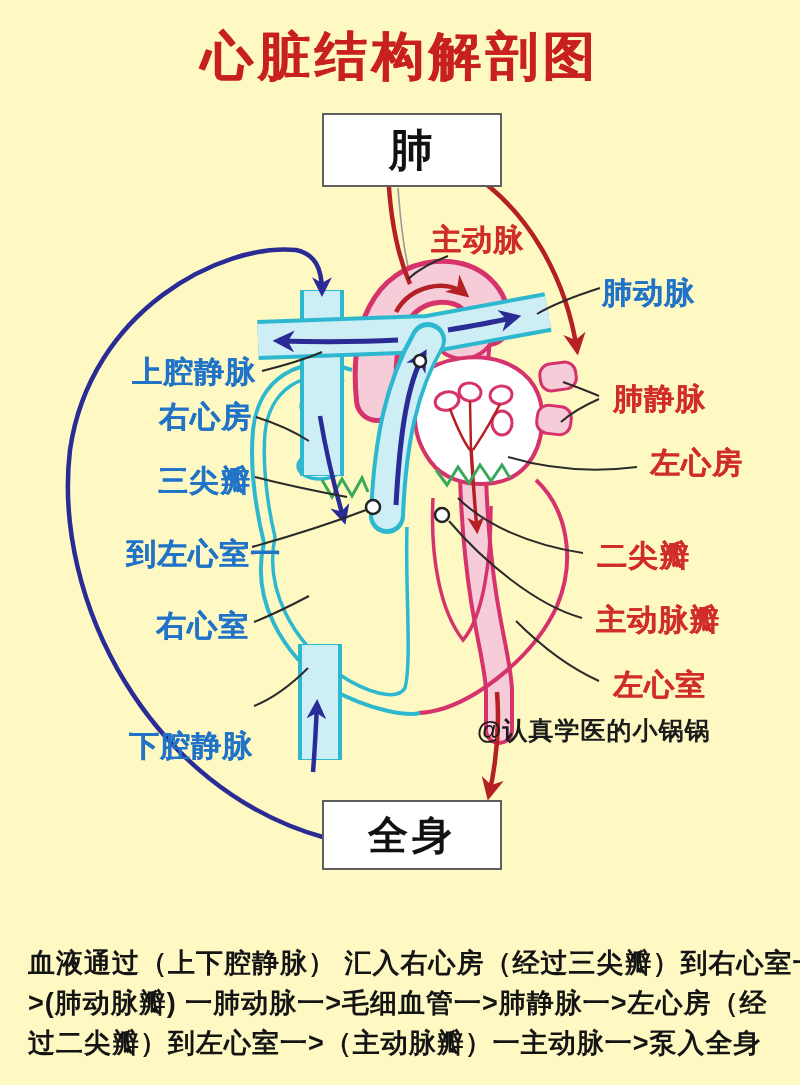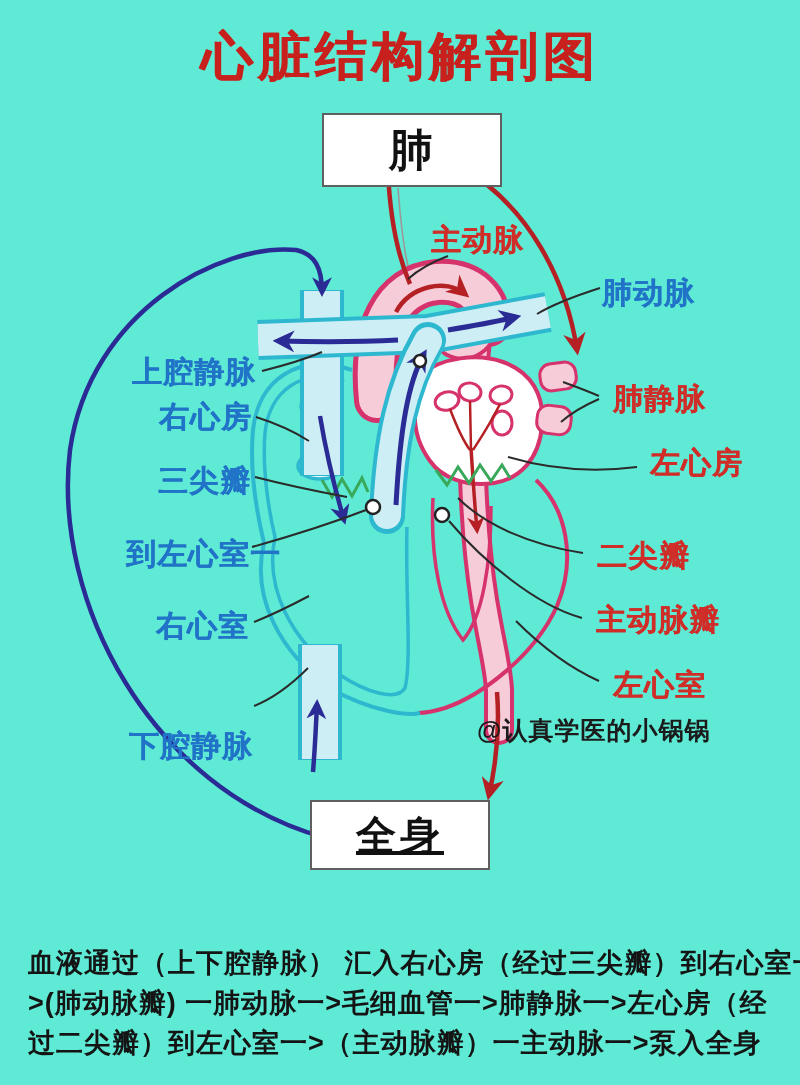--- a/index.html
+++ b/index.html
@@ -1,24 +1,24 @@
 <!DOCTYPE html>
 <html><head>
 <meta charset="utf-8">
 <style>
   html,body{margin:0;padding:0;background:#e8e8e8;}
-  .page{position:relative;width:800px;height:1085px;background:#5eead4;overflow:hidden;
+  .page{position:relative;width:800px;height:1085px;background:#fef9c3;overflow:hidden;
         font-family:"Liberation Sans","DejaVu Sans",sans-serif;}
   .abs{position:absolute;}
   .title{left:0;right:0;top:22px;text-align:center;font-size:52px;font-weight:bold;
          color:#c8201d;letter-spacing:5px;text-shadow:1px 0 0 #c8201d;}
   .diagbox{border:2px solid #5f5f5f;background:#fff;display:flex;align-items:center;
            justify-content:center;font-weight:bold;color:#111;}
   .box-top{left:322px;top:113px;width:176px;height:70px;font-size:44px;letter-spacing:2px;}
-  .box-bottom{left:310px;top:800px;width:176px;height:66px;font-size:40px;letter-spacing:4px;text-decoration:underline;}
+  .box-bottom{left:322px;top:800px;width:176px;height:66px;font-size:40px;letter-spacing:4px;}
   .lbl{font-size:30px;font-weight:bold;white-space:nowrap;letter-spacing:1px;
        text-shadow:0.6px 0 0 currentColor;}
   .blue{color:#2173c8;}
   .red{color:#d02c28;margin-left:13px;}
   .watermark{left:477px;top:714px;font-size:25px;font-weight:bold;color:#1b1b1b;
              letter-spacing:1px;}
   .flow{left:28px;top:943px;width:752px;font-size:27px;font-weight:bold;color:#141414;
         line-height:40px;letter-spacing:1px;}
   .flow span{display:block;white-space:nowrap;}
   svg{position:absolute;left:0;top:0;}

